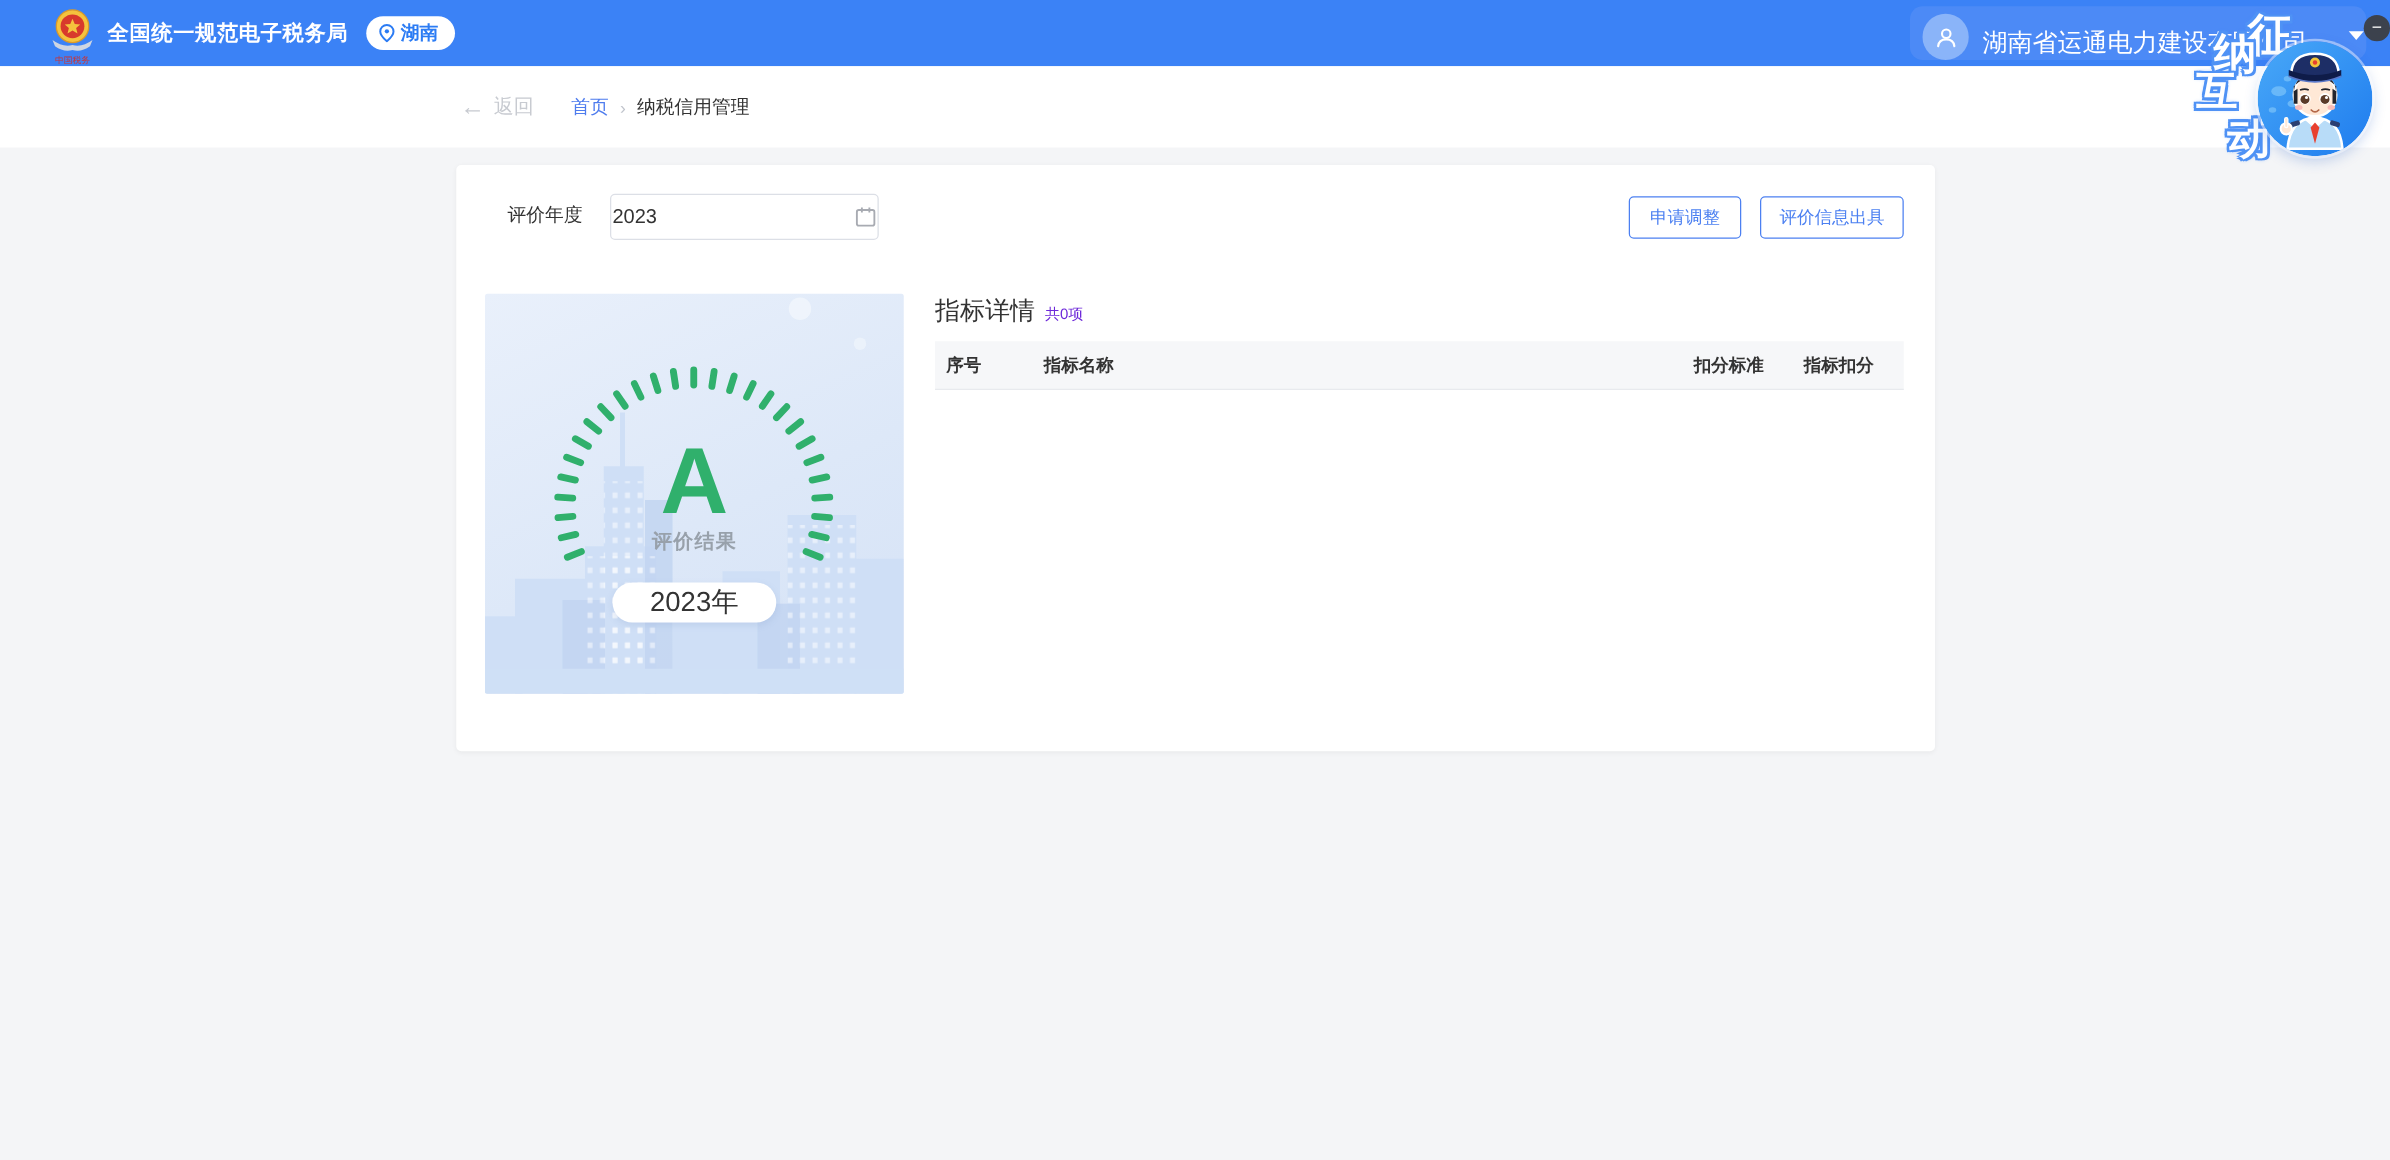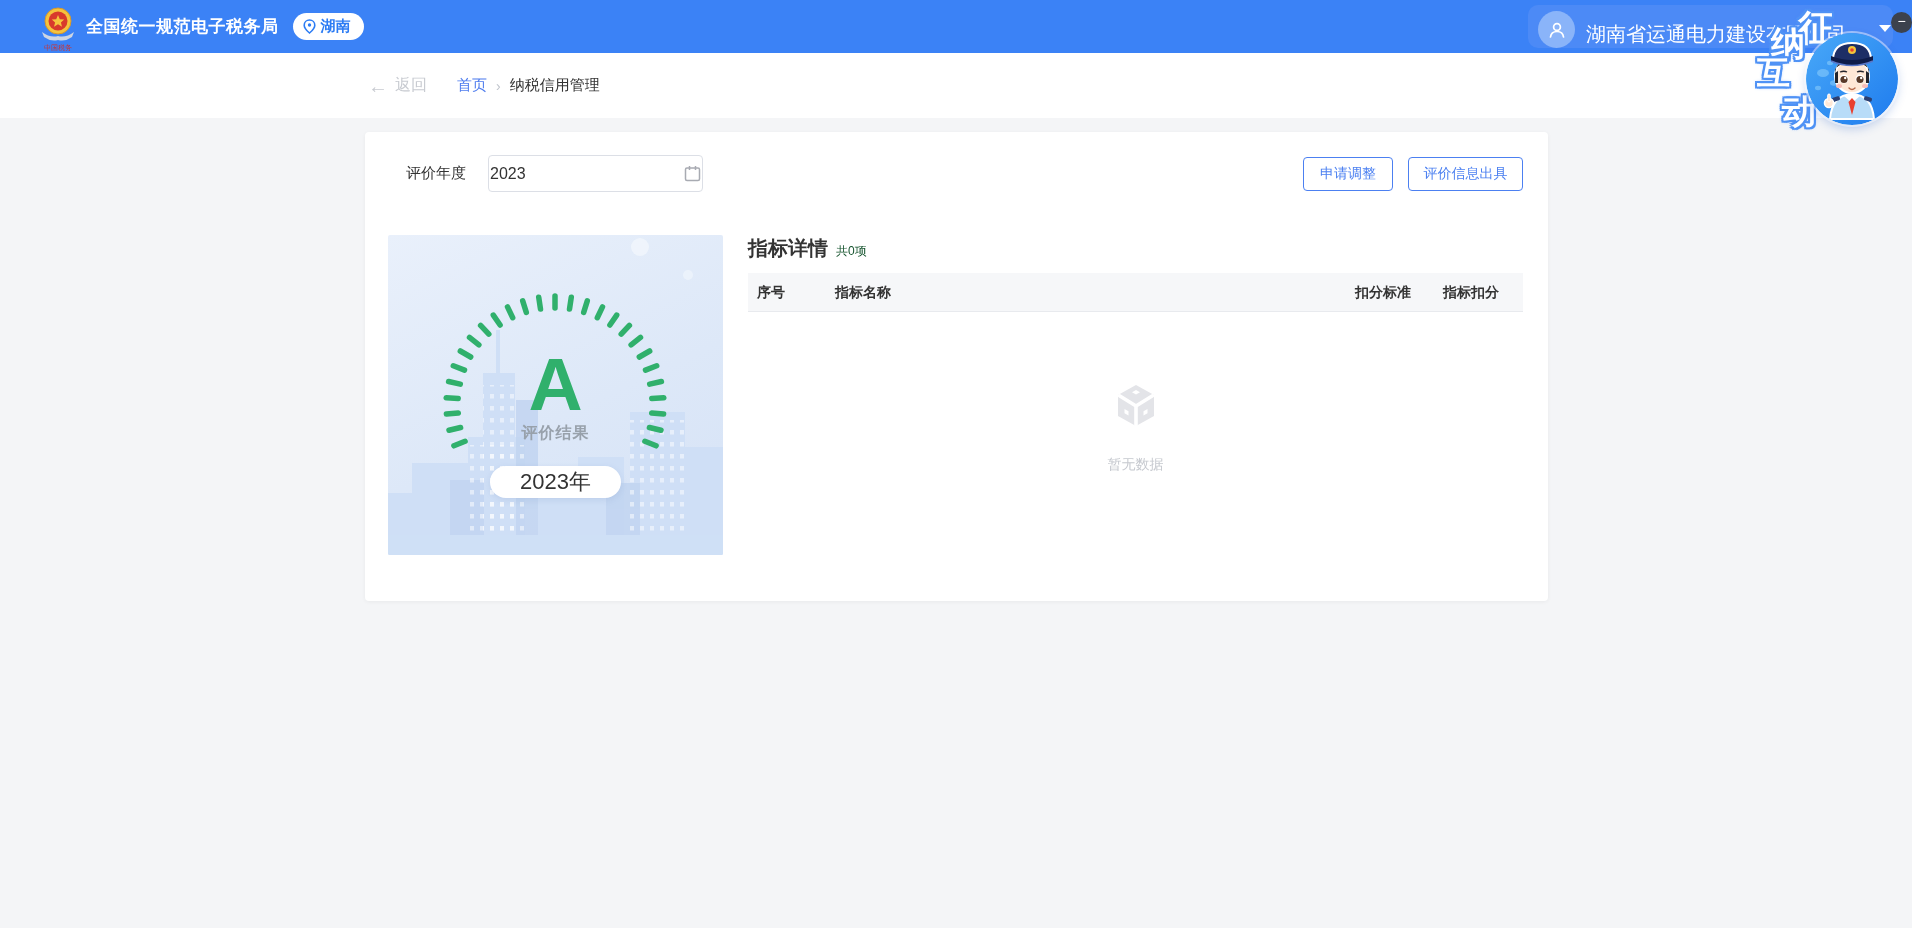--- a/index.html
+++ b/index.html
@@ -83,22 +83,22 @@
     font-size:16px; color:#98a1ab; letter-spacing:1px;font-weight:bold;
   }
   .year-pill {
     position:absolute; left:102px; top:231px; width:131px; height:32px;
     background:#fff; border-radius:16px; box-shadow:0 2px 6px rgba(110,140,190,.18);
     display:flex; align-items:center; justify-content:center;
     font-size:22px; color:#333;
   }
   
   .ind-title-row { position:absolute; left:383px; top:103px; display:flex; align-items:flex-end; }
-  .ind-title { font-size:20px; font-weight:bold; color:#333; }
-  .ind-count { font-size:12px; color:#14532d; margin-left:8px; margin-bottom:2px; }
+  .ind-title { font-size:20px; font-weight:normal; color:#333; }
+  .ind-count { font-size:12px; color:#6d28d9; margin-left:8px; margin-bottom:2px; }
   .table-head {
     position:absolute; left:383px; top:141px; width:775px; height:39px;
     background:#f6f7f9; border-bottom:1px solid #e8eaee;
   }
   .th { position:absolute; top:0; height:39px; display:flex; align-items:center;
         font-size:14px; font-weight:bold; color:#333; }
   .th-0 { left:9px; }
   .th-1 { left:70px;margin-left:17px; }
   .th-2 { left:607px; }
   .th-3 { left:695px; }
@@ -254,36 +254,20 @@
     <span class="ind-count">共0项</span>
   </div>
 
   <div class="table-head">
     <div class="th th-0">序号</div>
     <div class="th th-1">指标名称</div>
     <div class="th th-2">扣分标准</div>
     <div class="th th-3">指标扣分</div>
   </div>
 
-  <div class="empty-wrap">
-    <svg class="empty-icon" width="48" height="48" viewBox="0 0 48 48">
-      <polygon points="24,3 42,13 42,34 24,44 6,34 6,13" fill="#e3e4e8"></polygon>
-      <g stroke="#ffffff" stroke-width="3.6" stroke-linecap="round">
-        <line x1="24" y1="24" x2="24" y2="43"></line>
-        <line x1="24" y1="24" x2="7.5" y2="13.8"></line>
-        <line x1="24" y1="24" x2="40.5" y2="13.8"></line>
-      </g>
-      <g fill="#ffffff">
-        <polygon points="24,8 28,10.3 24,12.6 20,10.3"></polygon>
-        <polygon points="12.5,27 16.5,29.3 16.5,33.6 12.5,31.3"></polygon>
-        <polygon points="35.5,27 31.5,29.3 31.5,33.6 35.5,31.3"></polygon>
-      </g>
-    </svg>
-    <div class="empty-text">暂无数据</div>
-  </div>
 </div>
 
 <div class="widget">
   <div class="w-char w-char-0">征</div>
   <div class="w-char w-char-1">纳</div>
   <div class="w-char w-char-2">互</div>
   <div class="w-char w-char-3">动</div>
   <div class="w-avatar">
     <svg width="92" height="92" viewBox="0 0 92 92">
       <defs>

